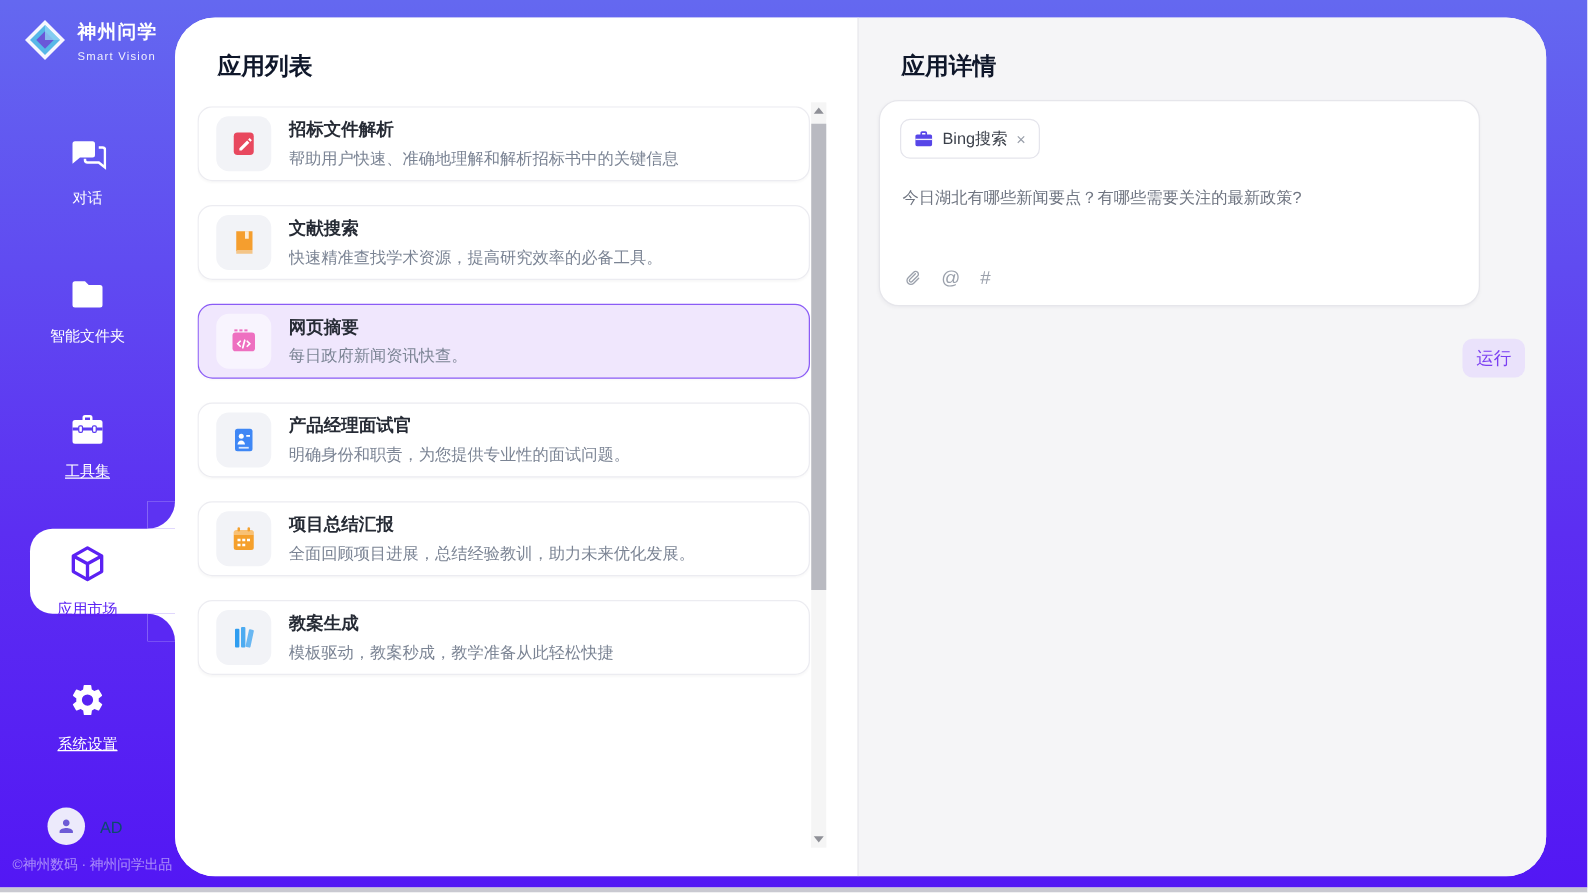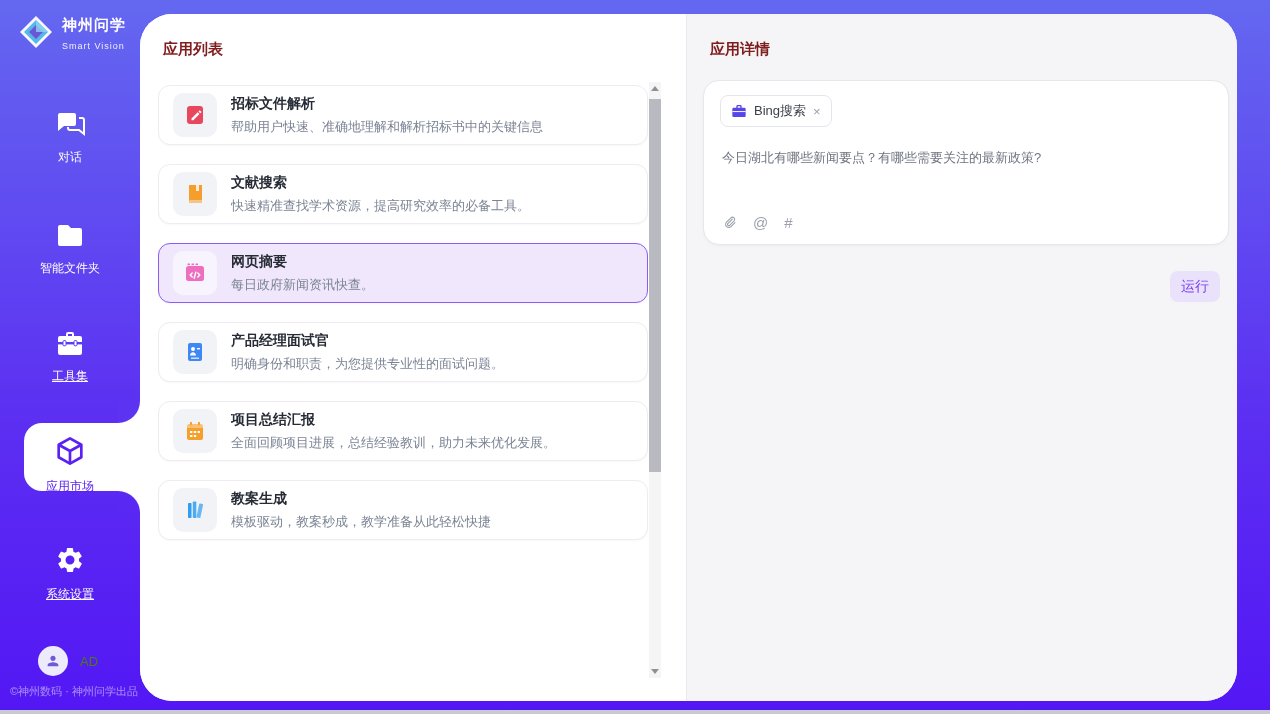--- a/index.html
+++ b/index.html
@@ -25,30 +25,30 @@
   .bubble { position:absolute; left:24px; top:423px; width:116px; height:68px;
     background:#fff; border-radius:18px 0 0 18px; z-index:2; }
   .notch { position:absolute; left:118px; width:22px; height:22px; background:#fff; z-index:1; }
   .notch-top { top:401px; }
   .notch-top::after { content:""; position:absolute; inset:0; background:#5d33f2; border-bottom-right-radius:22px; }
   .notch-bottom { top:491px; }
   .notch-bottom::after { content:""; position:absolute; inset:0; background:#5a28f3; border-top-right-radius:22px; }
   .user { position:absolute; left:38px; top:646px; display:flex; align-items:center; gap:12px; }
   .avatar { width:30px; height:30px; border-radius:50%; background:#eceafb; display:flex;
     align-items:center; justify-content:center; color:#6d5bd6; }
-  .user-label { font-size:13px; color:#4d7c0f;text-align:right; }
+  .user-label { font-size:13px; color:#0c4a6e;text-align:right; }
   .side-footer { position:absolute; left:10px; top:684px; font-size:11px; white-space:nowrap;
     color:rgba(255,255,255,.5); }
 
   
   .content { position:absolute; left:140px; top:14px; width:1097px; height:687px;
     border-radius:32px; overflow:hidden; display:flex; background:var(--panel_bg,#f5f5f7); }
 
   .list-pane { position:relative; width:546px; background:#fff; flex:none; }
-  .pane-title { position:absolute; top:26px; left:23px; font-size:15px; font-weight:bold; color:#7f1d1d; }
+  .pane-title { position:absolute; top:26px; left:34px; font-size:19px; font-weight:bold; color:#0f172a; }
   .cards { position:absolute; left:18px; top:71px; right:38px; bottom:4px;
     overflow:hidden; display:flex; flex-direction:column; gap:19px; }
   .card { flex:none; height:60px; background:#fff; border:1px solid var(--card_border,#ececf1);
     border-radius:12px; display:flex; align-items:center; padding:0 14px; gap:14px; cursor:pointer;
     box-shadow:0 1px 2px rgba(20,20,40,.03); }
   .card.selected { background:var(--selected_bg,#f0e7fd); border:1.5px solid var(--selected_border,#8b5cf6); }
   .tile { flex:none; width:44px; height:44px; border-radius:10px; background:#f2f3f7;
     display:flex; align-items:center; justify-content:center; }
   .card.selected .tile { background:rgba(255,255,255,.55); }
   .card-text { overflow:hidden; }
@@ -61,21 +61,21 @@
     display:flex; align-items:center; justify-content:center; cursor:pointer; }
   .sb-up { top:0; } .sb-down { bottom:0; }
   .tri-up { width:0; height:0; border-left:4px solid transparent; border-right:4px solid transparent;
     border-bottom:5px solid #8f9097; }
   .tri-down { width:0; height:0; border-left:4px solid transparent; border-right:4px solid transparent;
     border-top:5px solid #8f9097; }
   .sb-thumb { position:absolute; left:0; top:17px; width:12px; height:373px; background:#b9bac1; cursor:grab; }
 
   
   .detail-pane { position:relative; flex:1; border-left:1px solid #e9e9ee; background:var(--panel_bg,#f5f5f7);padding-left:39px; }
-  .detail-card { position:absolute; left:16px; top:66px; width:526px; height:165px; background:#fff;
+  .detail-card { position:absolute; left:16px; top:66px; width:481px; height:165px; background:#fff;
     border:1px solid #e6e6eb; border-radius:16px; box-shadow:0 1px 3px rgba(20,20,40,.04); }
   .chip { position:absolute; left:16px; top:14px; height:32px; padding:0 10px; background:#fff;
     border:1px solid #e5e5ec; border-radius:8px; display:flex; align-items:center; gap:7px; cursor:pointer; }
   .chip-label { font-size:13px; color:#3a3f49; }
   .chip-close { font-size:13px; color:#9aa0ab; cursor:pointer; line-height:1; }
   .prompt { position:absolute; left:18px; top:68px; right:20px; font-size:13px; color:#6e7480; }
   .attach-row { position:absolute; left:18px; bottom:13px; display:flex; align-items:center; gap:16px;
     color:#9ba1ac; }
   .glyph-btn { font-size:15px; color:#9ba1ac; cursor:pointer; }
   .run-btn { position:absolute; right:17px; top:257px; width:50px; height:31px; border:none;

